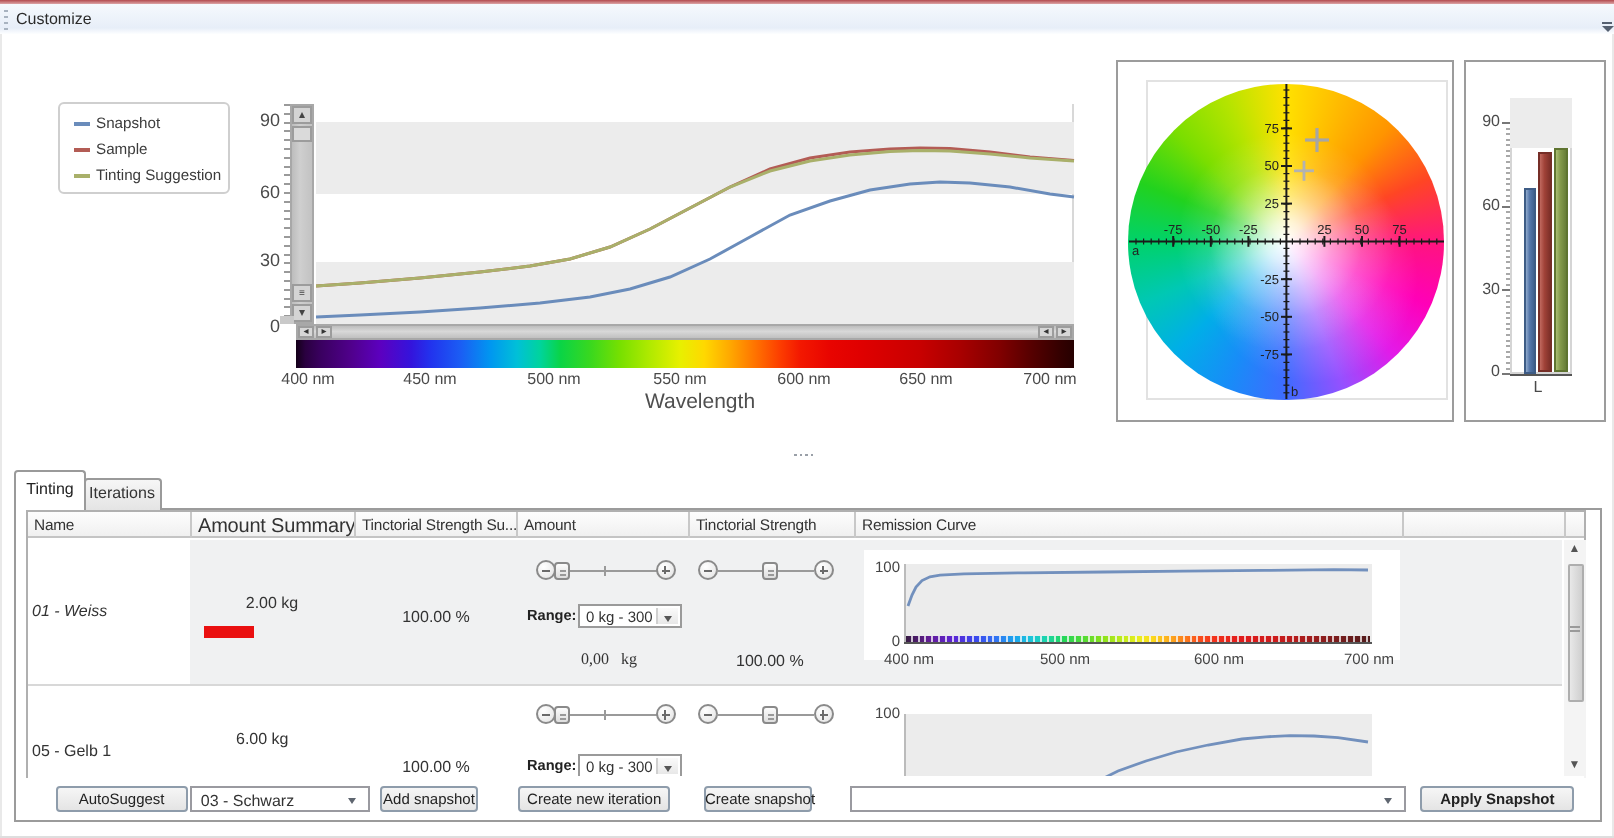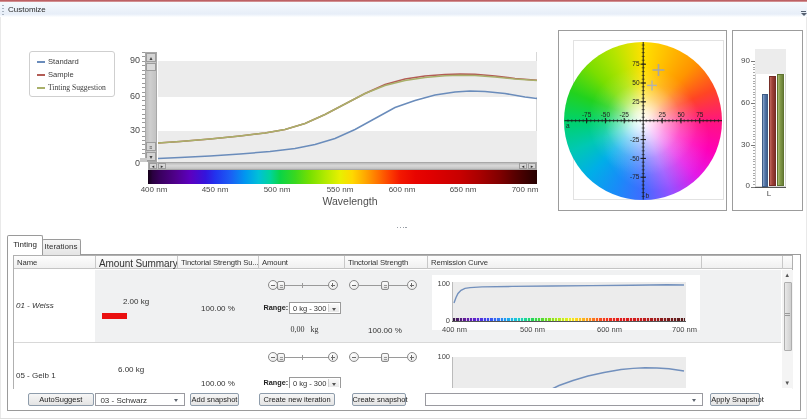--- a/index.html
+++ b/index.html
@@ -32,25 +32,25 @@
 
 <div class="abs" style="left:0;top:0;width:807px;height:2px;background:linear-gradient(#b24a4e,#dca4a6);"></div>
 <div class="abs" style="left:0;top:2px;width:807px;height:15px;background:linear-gradient(#f5f9fd,#e7eef8 80%,#fdfeff);"></div>
 <div class="abs" style="left:1.5px;top:4.5px;width:2px;height:10px;background-image:repeating-linear-gradient(#a8b3c0 0 1px,transparent 1px 3px);"></div>
 <div class="txt" style="left:8px;top:5.5px;font-size:8px;color:#2b2b2b;">Customize</div>
 <div class="abs" style="left:801px;top:10.5px;width:5px;height:1.3px;background:#556070;"></div>
 <div class="abs" style="left:800.5px;top:12.8px;width:0;height:0;border-left:3px solid transparent;border-right:3px solid transparent;border-top:3.2px solid #556070;"></div>
 
 <div class="abs" style="left:29px;top:51px;width:86px;height:46px;border:1px solid #cfcfcf;border-radius:3px;background:#fff;"></div>
 <div class="abs" style="left:37px;top:61px;width:8px;height:1.6px;background:#6a8cbb;"></div>
-<div class="txt" style="left:48px;top:58px;font-size:7.6px;">Standard</div>
+<div class="txt" style="left:48px;top:58px;font-size:7.6px;">Snapshot</div>
 <div class="abs" style="left:37px;top:74px;width:8px;height:1.6px;background:#b35c55;"></div>
 <div class="txt" style="left:48px;top:71px;font-size:7.6px;">Sample</div>
 <div class="abs" style="left:37px;top:87px;width:8px;height:1.6px;background:#a9b06a;"></div>
-<div class="txt" style="left:48px;top:84px;font-size:7.6px;font-family:Liberation Serif, serif;">Tinting Suggestion</div>
+<div class="txt" style="left:48px;top:84px;font-size:7.6px;">Tinting Suggestion</div>
 
 <div class="txt" style="left:120px;top:55.5px;width:20px;text-align:right;color:#4a4a4a;font-size:9px;">90</div>
 <div class="txt" style="left:120px;top:92px;width:20px;text-align:right;color:#4a4a4a;font-size:9px;">60</div>
 <div class="txt" style="left:120px;top:126px;width:20px;text-align:right;color:#4a4a4a;font-size:9px;">30</div>
 <div class="txt" style="left:120px;top:159px;width:20px;text-align:right;color:#4a4a4a;font-size:9px;">0</div>
 
 <div class="abs" style="left:141.5px;top:52px;width:3.5px;height:110px;background-image:repeating-linear-gradient(#9a9a9a 0 1px,transparent 1px 4.4px);"></div>
 
 <div class="abs" style="left:145px;top:51.5px;width:12px;height:110.5px;background:linear-gradient(90deg,#bdbdbd,#cfcfcf 40%,#c2c2c2);border:1px solid #a8a8a8;"></div>
 <div class="abs" style="left:146px;top:52.5px;width:10px;height:9px;background:#d4d4d4;border:1px solid #9c9c9c;font-size:6px;color:#444;text-align:center;line-height:8px;">▴</div>
@@ -339,17 +339,17 @@
 <div class="abs" style="left:785px;top:313px;width:5px;height:1px;background:#9a9a9a;box-shadow:0 2px 0 #9a9a9a;"></div>
 <div class="abs" style="left:782px;top:377.5px;width:10.5px;height:11px;background:#f4f4f4;color:#555;font-size:6px;text-align:center;line-height:11px;">▼</div>
 
 <div class="abs" style="left:14px;top:388px;width:778px;height:19px;background:#fff;"></div>
 <div class="abs btn" style="left:27.8px;top:392.5px;width:66px;">AutoSuggest</div>
 <div class="abs combo2" style="left:95.4px;top:392.5px;width:90px;height:13px;"><span>03 - Schwarz</span><i></i></div>
 <div class="abs btn" style="left:190.4px;top:392.5px;width:48.2px;">Add snapshot</div>
 <div class="abs btn" style="left:259px;top:392.5px;width:76.2px;">Create new iteration</div>
 <div class="abs btn" style="left:351.5px;top:392.5px;width:54.9px;">Create snapshot</div>
 <div class="abs combo2" style="left:425.2px;top:392.5px;width:277.4px;height:13px;"><span></span><i></i></div>
-<div class="abs btn" style="left:710.2px;top:392.5px;width:50px;">Apply Snapshot</div>
+<div class="abs btn" style="left:710.2px;top:392.5px;width:77px;font-weight:bold;">Apply Snapshot</div>
 
 <div class="abs" style="left:0;top:17px;width:1px;height:401px;background:#e9e9e9;"></div>
 <div class="abs" style="left:806px;top:17px;width:1px;height:401px;background:#e9e9e9;"></div>
 <div class="abs" style="left:0;top:418px;width:807px;height:1px;background:#dedede;"></div>
 
 </body></html>

